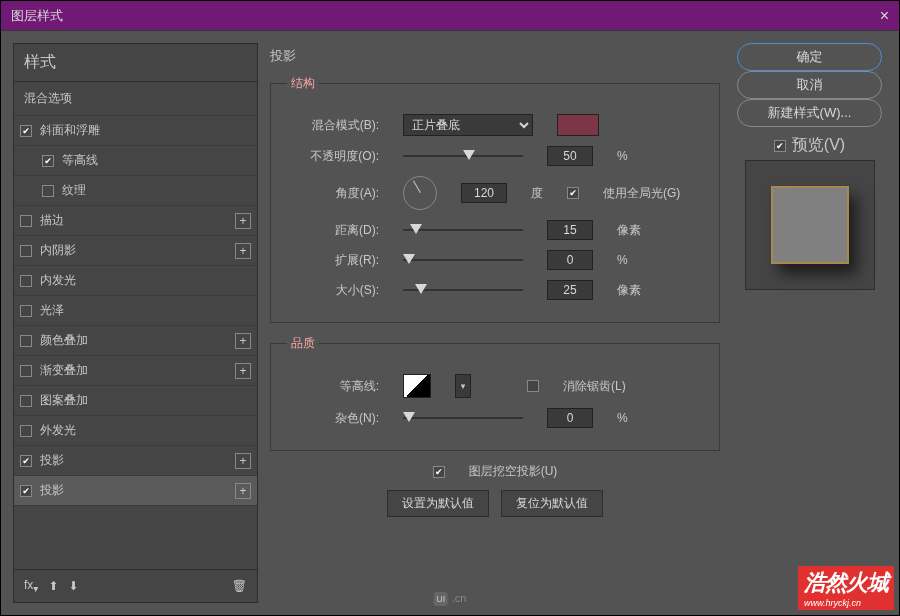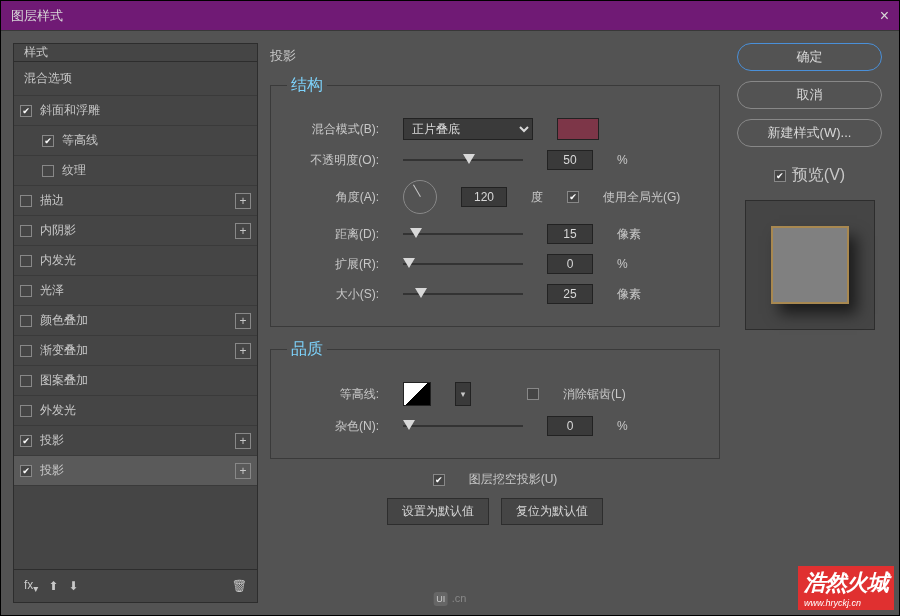--- a/index.html
+++ b/index.html
@@ -2,52 +2,52 @@
 <html><head>
 <meta charset="utf-8">
 <style>
 * { margin: 0; padding: 0; box-sizing: border-box; font-family: "Microsoft YaHei", sans-serif; }
 body { background: #535353; width: 900px; height: 616px; overflow: hidden; position: relative; }
 .window { width: 900px; height: 616px; background: #535353; border: 1px solid #000; }
 .titlebar { height: 30px; background: #701a75; border-bottom: 1px solid #383838; display: flex; align-items: center; padding: 0 10px; color: #d8d8d8; font-size: 13px; }
 .titlebar .close { margin-left: auto; color: #d8d8d8; cursor: pointer; font-size: 16px; }
 .body { display: flex; height: calc(100% - 30px); padding: 12px; gap: 12px; }
 .sidebar { width: 245px; background: #454545; border: 1px solid #2d2d2d; display: flex; flex-direction: column; }
-.sidebar-header { padding: 0 10px; color: #c8c8c8; font-size: 12px; border-bottom: 1px solid #2d2d2d; }
+.sidebar-header { padding: 8px 10px; color: #c8c8c8; font-size: 16px; border-bottom: 1px solid #2d2d2d; }
 .mix-options { padding: 8px 10px; color: #c8c8c8; font-size: 12px; border-bottom: 1px solid #3a3a3a; }
 .effect-list { flex: 1; overflow-y: auto; }
 .effect-item { display: flex; align-items: center; padding: 6px 6px; color: #c8c8c8; font-size: 12px; border-bottom: 1px solid #3a3a3a; }
 .effect-item.selected { background: #5a5a5a; }
 .effect-item.indent { padding-left: 28px; }
 .effect-item .cb { width: 12px; height: 12px; border: 1px solid #888; margin-right: 8px; display: flex; align-items: center; justify-content: center; background: #454545; font-size: 9px; color: #fff; }
 .effect-item .cb.checked::before { content: "✔"; }
 .effect-item .add { margin-left: auto; width: 16px; height: 16px; border: 1px solid #888; display: flex; align-items: center; justify-content: center; font-size: 12px; color: #c8c8c8; }
 .sidebar-footer { padding: 8px 10px; display: flex; gap: 10px; align-items: center; color: #c8c8c8; font-size: 12px; border-top: 1px solid #2d2d2d; }
 .sidebar-footer .spacer { flex: 1; }
 .main { flex: 1; color: #c8c8c8; }
 .main-title { font-size: 13px; padding: 4px 0; }
 fieldset { border: 1px solid #3a3a3a; margin: 6px 0 12px; padding: 12px 16px; }
-legend { font-size: 16px; padding: 0 4px; color: #7dd3fc; }
+legend { font-size: 12px; padding: 0 4px; color: #fca5a5; }
 .row { display: flex; align-items: center; margin: 10px 0; font-size: 12px; gap: 24px; }
 .row .label { width: 92px; text-align: right; }
 select { background: #3a3a3a; color: #d8d8d8; border: 1px solid #222; height: 22px; font-size: 12px; padding: 0 4px; width: 130px; }
 .swatch { width: 42px; height: 22px; background: #7d3648; border: 1px solid #222; }
 .slider { flex: 1; height: 18px; position: relative; max-width: 120px; }
 .slider .track { position: absolute; top: 8px; left: 0; right: 0; height: 2px; background: #333; }
 .slider .thumb { position: absolute; top: 3px; width: 0; height: 0; border-left: 6px solid transparent; border-right: 6px solid transparent; border-top: 10px solid #d8d8d8; }
 input.num { width: 46px; background: #3a3a3a; color: #d8d8d8; border: 1px solid #222; height: 20px; text-align: center; font-size: 12px; }
 .angle-dial { width: 34px; height: 34px; border: 1px solid #888; border-radius: 50%; position: relative; }
 .angle-dial .hand { position: absolute; width: 14px; height: 1px; background: #c8c8c8; top: 50%; left: 50%; transform-origin: 0 0; transform: rotate(-120deg); }
 .cbx { width: 12px; height: 12px; border: 1px solid #888; display: inline-flex; align-items: center; justify-content: center; font-size: 9px; background: #454545; color: #fff; }
 .cbx.checked::before { content: "✔"; }
 .contour-swatch { width: 28px; height: 24px; background: linear-gradient(135deg, #fff 50%, #000 50%); border: 1px solid #222; }
 .contour-dd { width: 16px; height: 24px; background: #3a3a3a; border: 1px solid #222; display: flex; align-items: center; justify-content: center; font-size: 9px; color: #c8c8c8; }
 .btn-row { display: flex; gap: 12px; justify-content: center; margin-top: 4px; }
 button.flat { background: #454545; color: #d8d8d8; border: 1px solid #2d2d2d; padding: 4px 14px; font-size: 12px; cursor: pointer; }
-.rightcol { width: 155px; display: flex; flex-direction: column; gap: 10px; align-items: center; }
+.rightcol { width: 155px; display: flex; flex-direction: column; align-items: center; }
 button.pill { width: 145px; height: 28px; border-radius: 14px; background: #535353; color: #d8d8d8; border: 1px solid #888; font-size: 13px; cursor: pointer; }
 button.pill.primary { border-color: #4a90d9; }
 .preview-row { display: flex; align-items: center; gap: 6px; color: #c8c8c8; font-size: 16px; margin-top: 8px; }
 .preview-box { width: 130px; height: 130px; background: #454545; border: 1px solid #2d2d2d; display: flex; align-items: center; justify-content: center; margin-top: 4px; }
 .preview-sq { width: 78px; height: 78px; background: #808080; border: 2px solid #a88850; box-shadow: 8px 10px 14px rgba(0,0,0,.6); }
 .logo { position: absolute; right: 6px; bottom: 6px; background: #e03030; color: #fff; font-size: 22px; font-weight: bold; padding: 2px 6px; letter-spacing: -1px; font-style: italic; }
 .logo small { display: block; font-size: 9px; font-weight: normal; letter-spacing: 0; }
 .ui-mark { position: absolute; bottom: 10px; left: 50%; transform: translateX(-50%); color: #888; font-size: 11px; }
 .ui-mark .sq { display: inline-block; width: 14px; height: 14px; background: #666; border-radius: 3px; margin-right: 4px; vertical-align: middle; color: #ccc; font-size: 9px; text-align: center; line-height: 14px; }
 </style>

